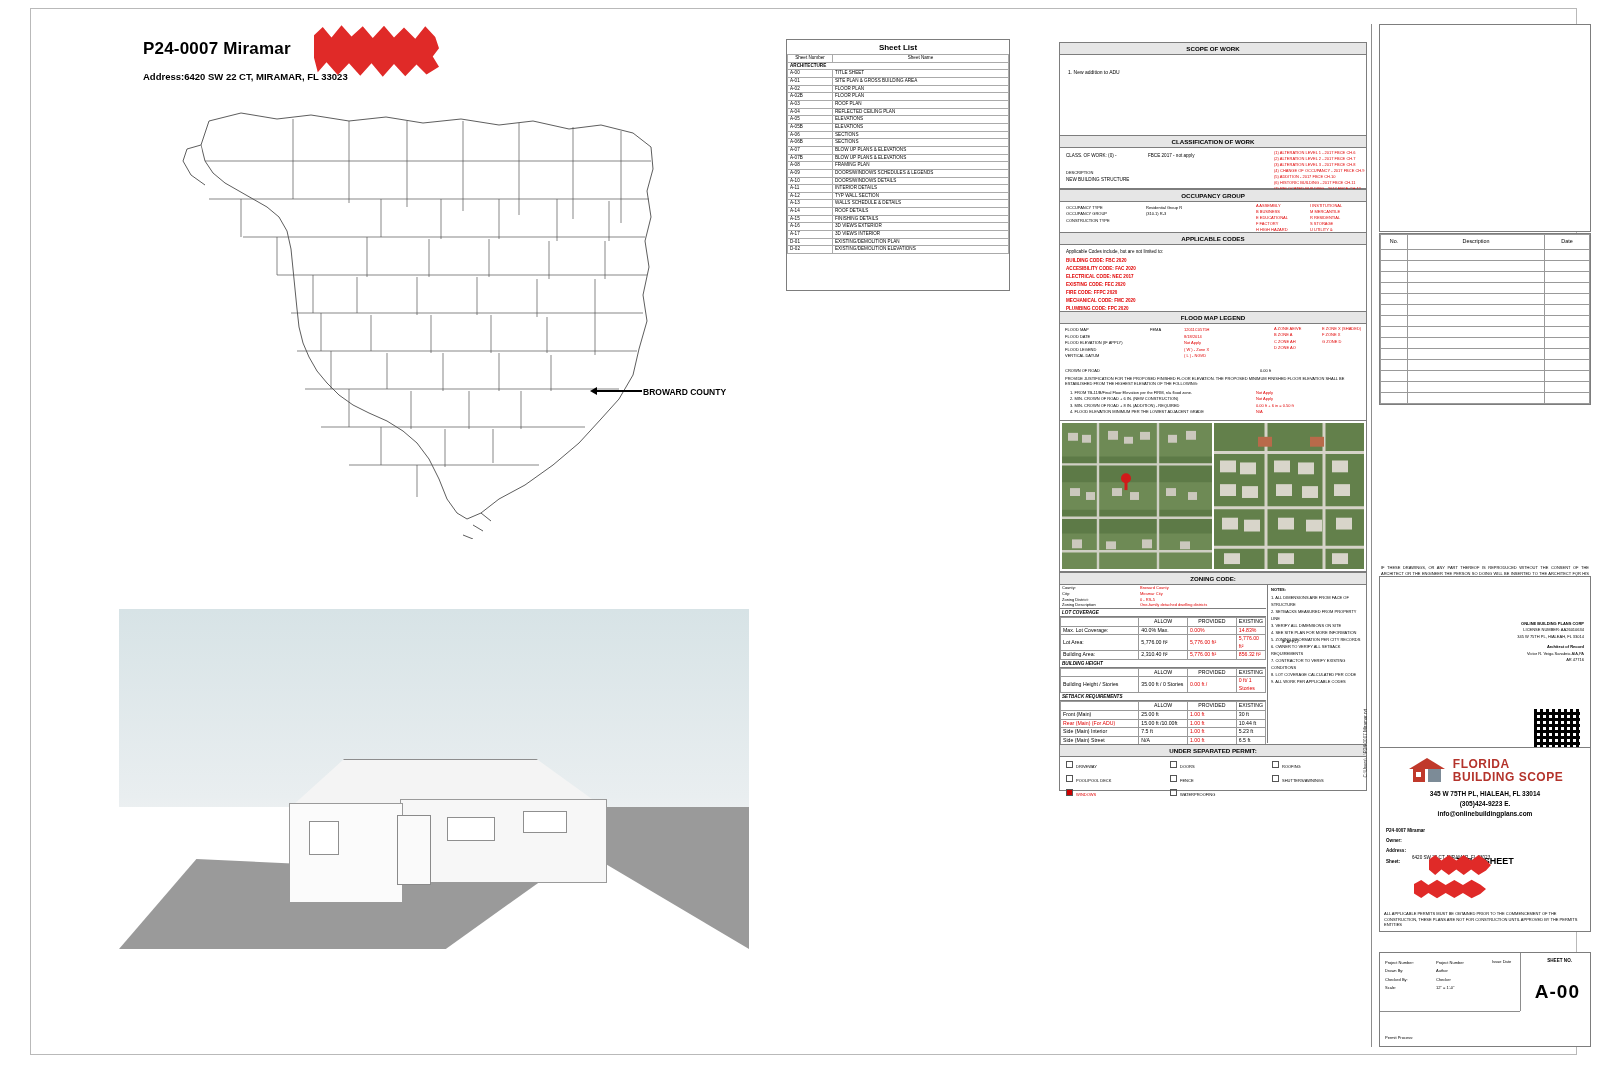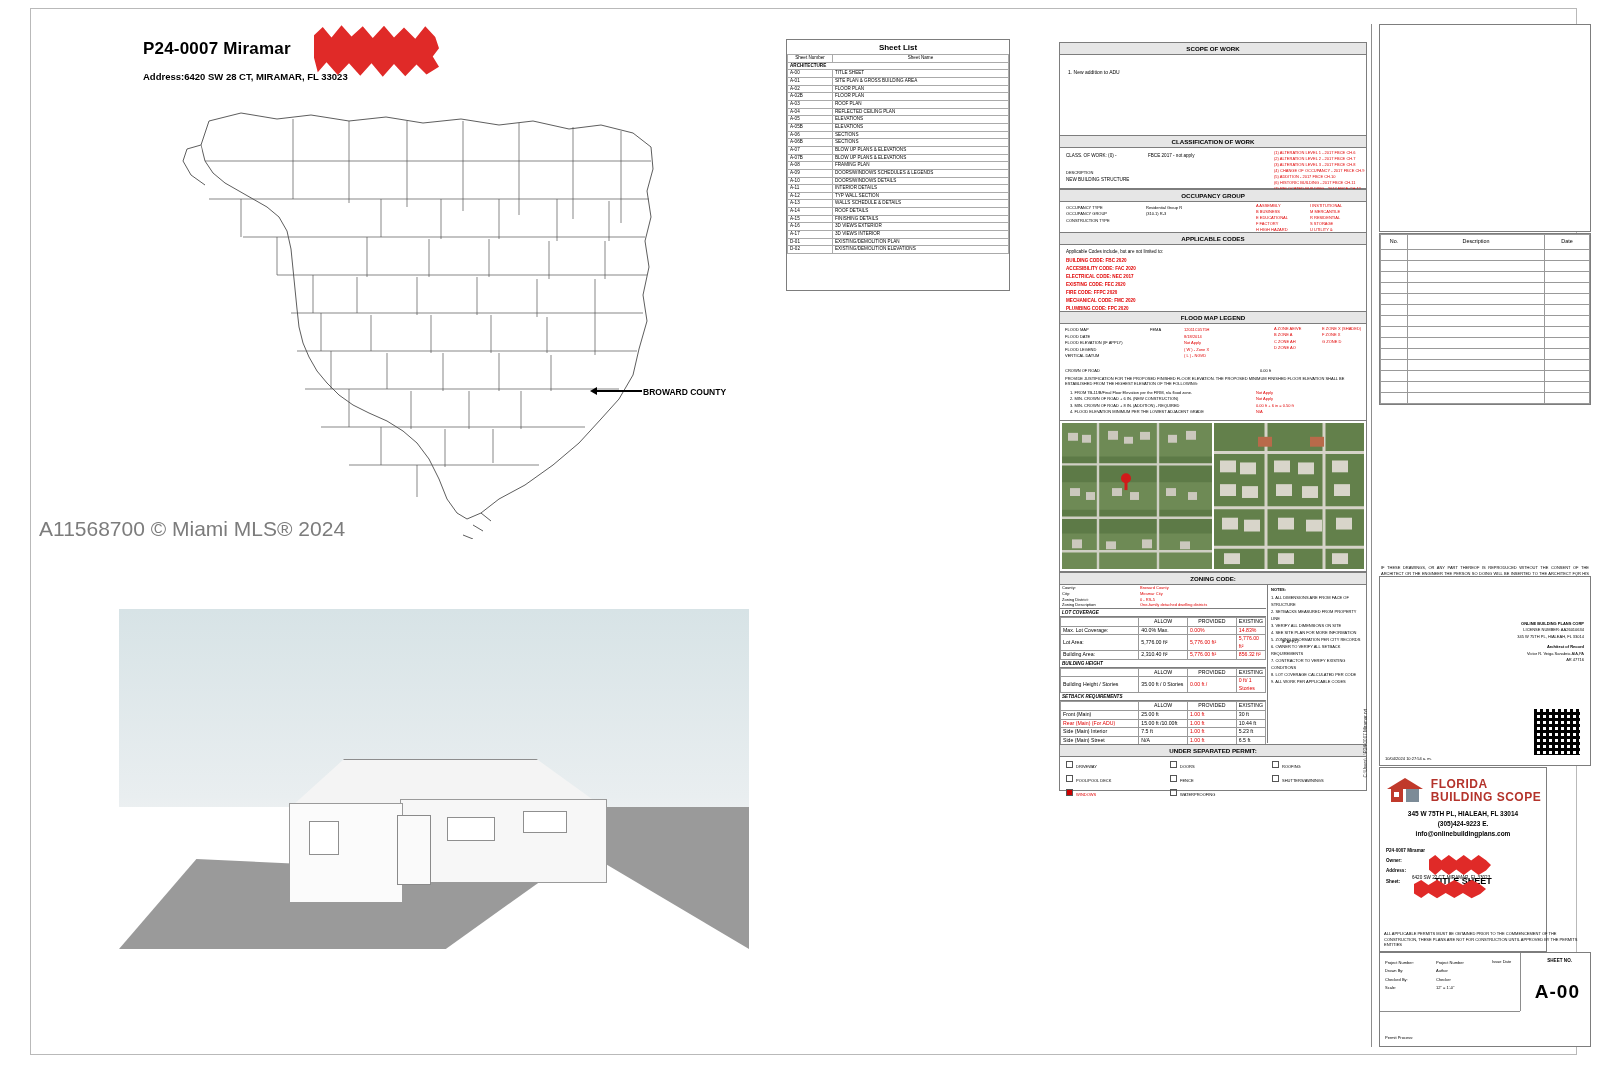--- a/index.html
+++ b/index.html
@@ -54,42 +54,41 @@
   #codes{left:1028px;top:223px;width:308px;height:80px;}
   #flood{left:1028px;top:302px;width:308px;height:110px;}
   #aerial{left:1028px;top:411px;width:308px;height:152px;}
   #zoning{left:1028px;top:563px;width:308px;height:173px;}
   #permits{left:1028px;top:735px;width:308px;height:47px;}
   
   #img-box{left:1348px;top:15px;width:212px;height:208px;}
   #revisions{left:1348px;top:224px;width:212px;height:172px;}
   #notice{left:1348px;top:396px;width:212px;height:170px;}
   #stamp{left:1348px;top:567px;width:212px;height:190px;}
-  #logo-box{left:1348px;top:758px;width:168px;height:185px;}
+  #logo-box{left:1348px;top:738px;width:212px;height:185px;}
   #sheetno{left:1348px;top:943px;width:212px;height:95px;}
   .vline{position:absolute;left:1340px;top:15px;width:1px;height:1023px;background:#8d8d8d;}
   .vert-text{position:absolute;writing-mode:vertical-rl;transform:rotate(180deg);font-size:4.6px;color:#333;}
   .qr{position:absolute;right:8px;bottom:8px;width:46px;height:46px;
      background-image:
        linear-gradient(90deg,#000 50%,transparent 50%),
        linear-gradient(0deg,#000 50%,transparent 50%);
      background-size:6px 6px,6px 6px;background-color:#fff;border:2px solid #fff;}
   .fl-title{font-size:12px;font-weight:bold;color:#b4332b;letter-spacing:.5px;line-height:1.05;}
   .fl-sub{font-size:6.5px;font-weight:bold;text-align:center;line-height:1.5;}
   .sheet-no-big{font-size:19px;font-weight:bold;letter-spacing:1px;}
 </style>
 </head>
 <body>
 
 <div class="sheet">
 
   <div class="proj-title">P24-0007 Miramar</div>
-  <div class="proj-addr">Address:6420 SW 28 CT, MIRAMAR, FL 33023</div>
+  <div class="proj-addr">Address:6420 SW 22 CT, MIRAMAR, FL 33023</div>
   <div class="redact r1"></div>
-  <div class="watermark">A11568700 © Miami MLS® 2024</div>
 
   <div class="map-wrap">
     <svg viewBox="0 0 560 440" width="560" height="440">
       <g fill="#ffffff" stroke="#333" stroke-width="0.8">
         <path d="M28 22 L60 14 L96 20 L130 16 L168 22 L205 18 L242 24 L280 20 L318 26 L352 22 L388 30 L420 26 L452 34 L470 48
                  L472 70 L466 92 L470 118 L464 142 L468 168 L462 196 L466 222 L458 250 L452 276 L438 300 L420 320 L398 344
                  L372 366 L344 386 L318 400 L300 414 L286 420 L276 414 L266 400 L258 380 L248 360 L236 344 L222 332 L206 322
                  L188 314 L172 306 L158 296 L146 284 L136 272 L128 258 L122 244 L118 228 L116 210 L114 190 L112 170 L110 150
                  L106 132 L98 118 L86 108 L72 100 L58 92 L44 84 L32 74 L24 62 L20 46 Z"></path>
         <path d="M20 46 L6 50 L2 62 L10 76 L24 86"></path>

